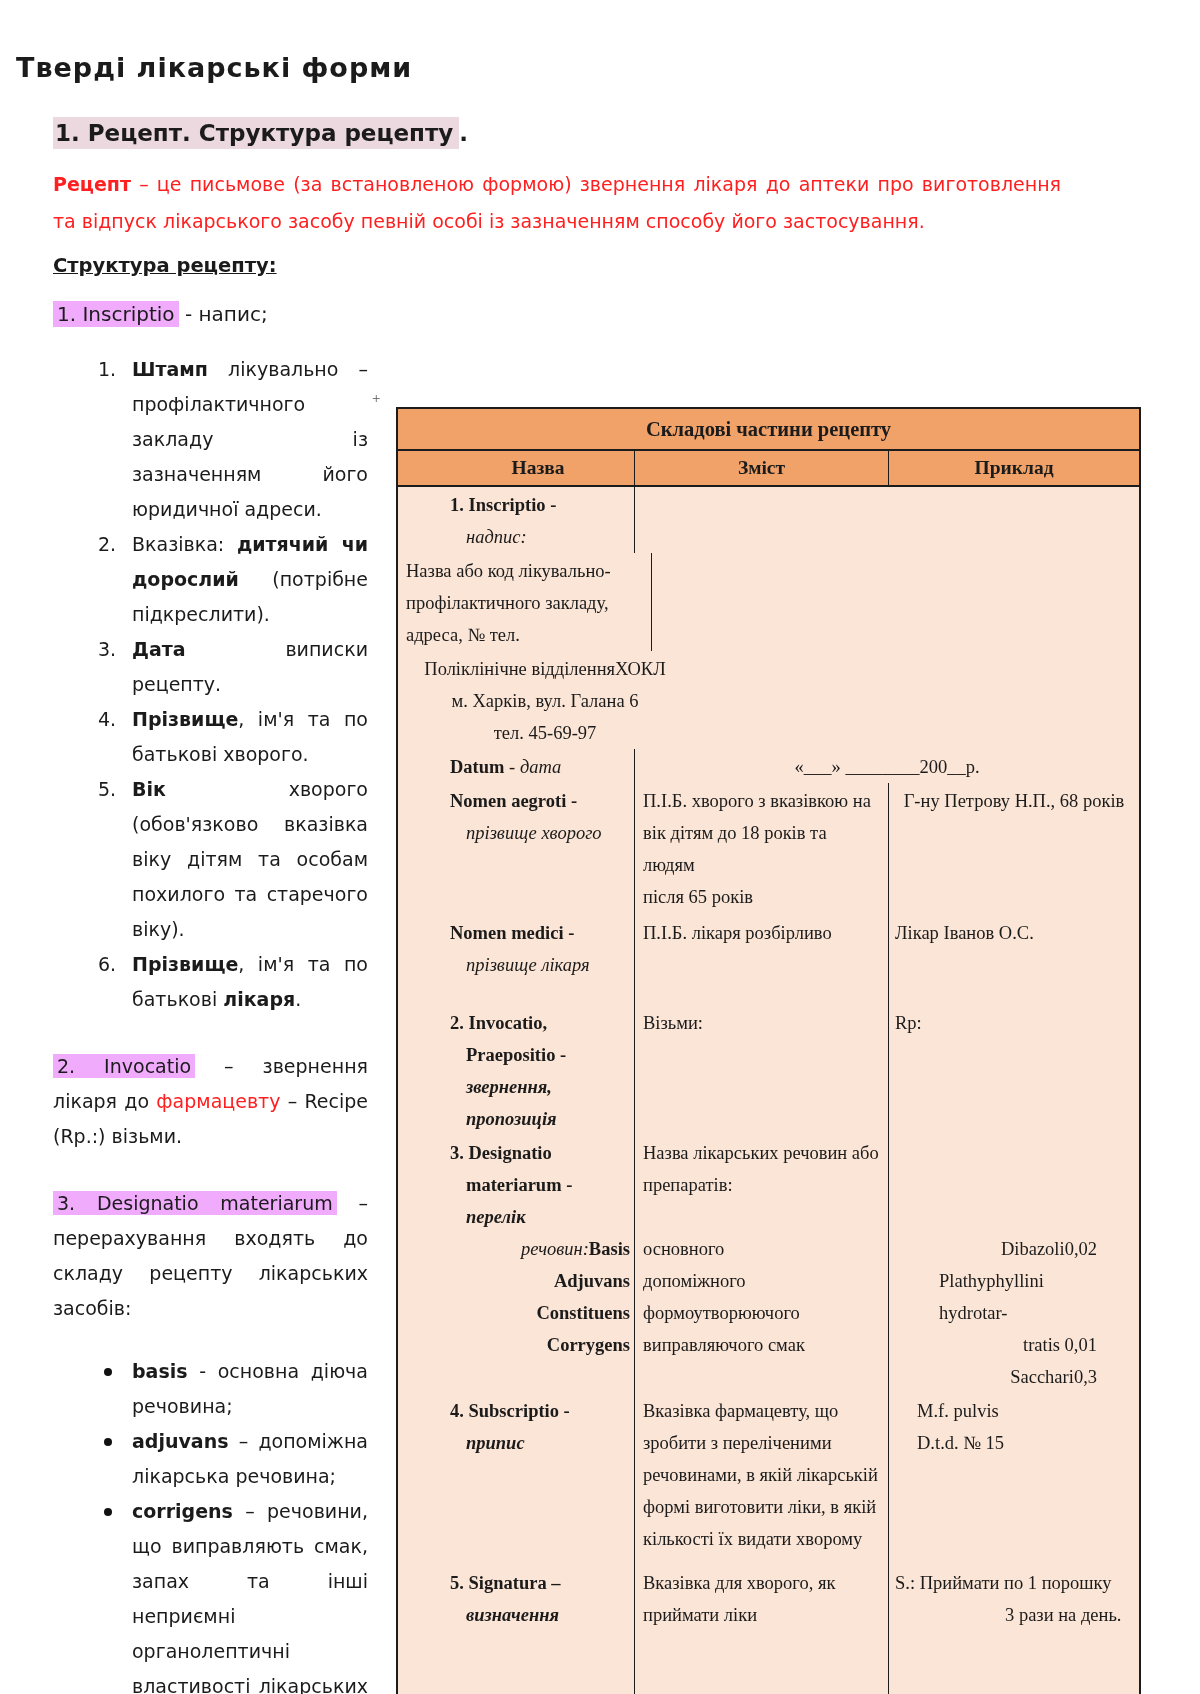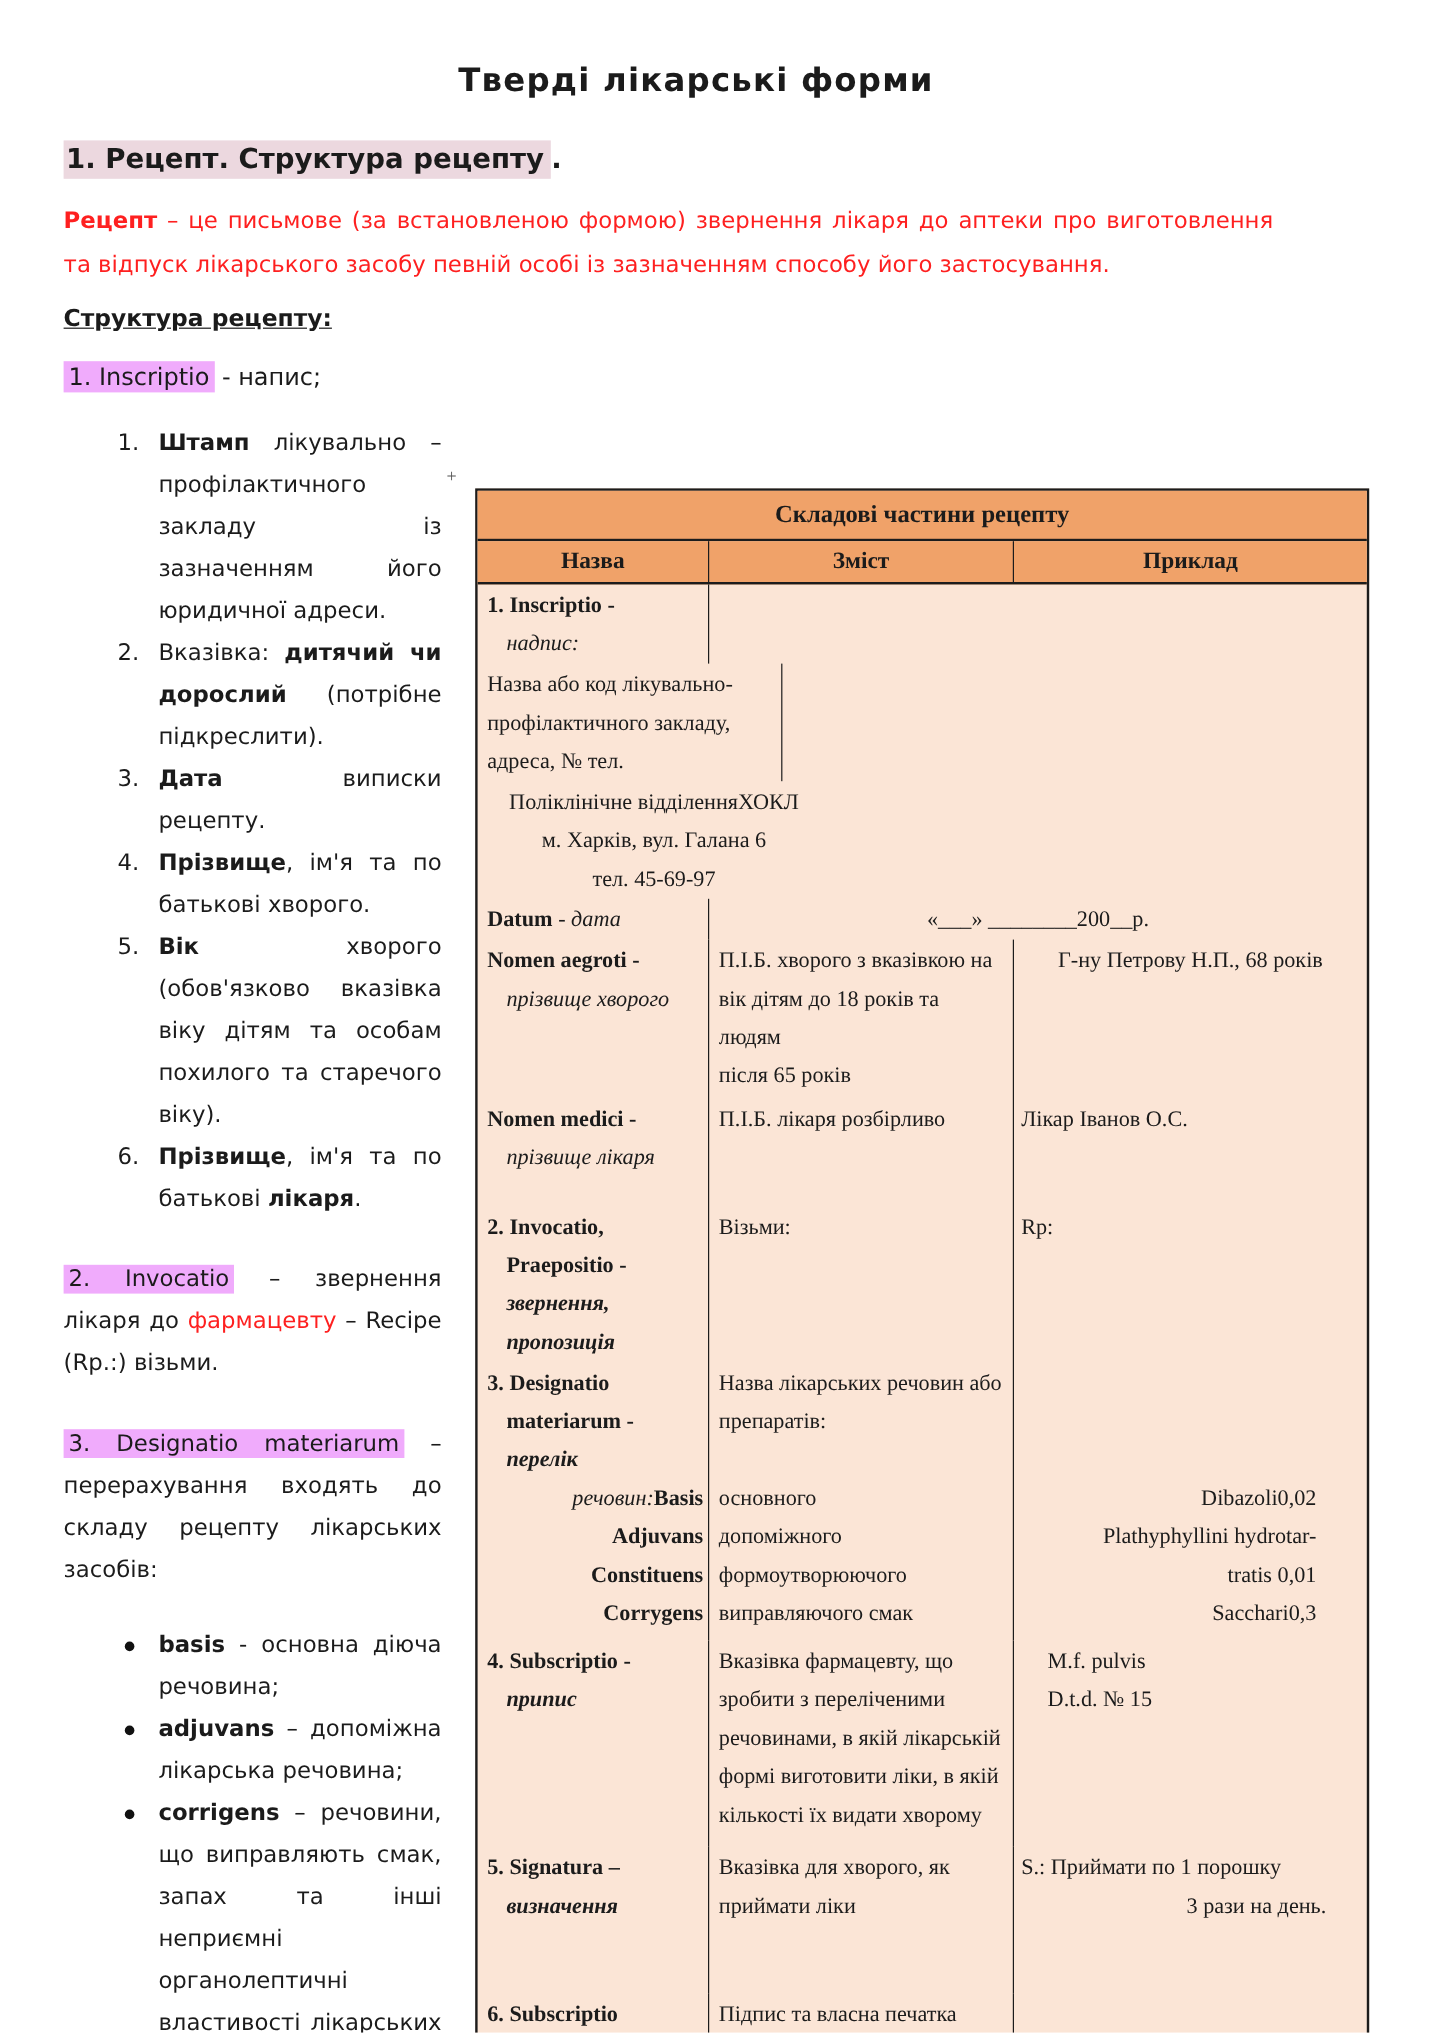--- a/index.html
+++ b/index.html
@@ -7,22 +7,22 @@
         font-family:"DejaVu Sans",sans-serif;color:#1b1b1b;}
 
   
   .b{font-weight:bold;}
   .i{font-style:italic;}
   .bi{font-weight:bold;font-style:italic;}
   .red{color:#fe2020;}
   .hl{background:#f0abfc;padding:1px 4px;}
 
   
-  .doc-title{position:absolute;top:52px;left:0;width:1160px;text-align:center;
-             font-size:27px;font-weight:bold;letter-spacing:1px;}
+  .doc-title{position:absolute;top:52px;left:0;width:1160px;
+             font-size:27px;font-weight:bold;letter-spacing:1px;padding-left:16px;}
   .sec-heading{position:absolute;top:120px;left:53px;font-size:23px;font-weight:bold;}
   .sec-heading .hl-pink{background:#ecd8df;padding:3px 6px 3px 2px;}
   .def-para{position:absolute;top:166px;left:53px;width:1008px;font-size:19px;
             line-height:37px;text-align:justify;color:#fe2020;}
   .struct-label{position:absolute;top:254px;left:53px;font-size:19.5px;font-weight:bold;
                 text-decoration:underline;}
   .insc-line{position:absolute;top:302px;left:53px;font-size:20px;}
 
   
   .leftcol{position:absolute;top:352px;left:53px;width:315px;font-size:19px;line-height:35px;}
@@ -42,21 +42,21 @@
                font-family:"Liberation Serif",serif;}
 
   
   .rx-table{position:absolute;top:407px;left:396px;width:741px;
             font-family:"Liberation Serif","DejaVu Serif",serif;font-size:18.5px;
             border:2px solid #1c1c1c;background:#fbe5d6;}
   .rx-caption{height:40px;line-height:40px;text-align:center;font-weight:bold;font-size:20.5px;
               background:#f0a269;border-bottom:2px solid #1c1c1c;}
   .rx-head{display:flex;background:#f0a269;border-bottom:2px solid #1c1c1c;}
   .rx-head .hcell{height:34px;line-height:34px;text-align:center;font-weight:bold;font-size:19.5px;}
-  .c1{width:193px;box-sizing:border-box;}
+  .c1{width:193px;box-sizing:border-box;margin-left:44px;}
   .c2{width:254px;box-sizing:border-box;}
   .c3{width:294px;box-sizing:border-box;flex:1;}
   .vline{border-right:1.6px solid #1c1c1c;}
 
   .tgroup{display:flex;}
   .tcell{padding-top:2px;line-height:32px;}
   .name-cell{padding-left:8px;padding-right:4px;}
   .content-cell{padding-left:8px;padding-right:6px;}
   .example-cell{padding-left:6px;padding-right:6px;}
   .tl{min-height:32px;}
@@ -281,21 +281,21 @@
           <div class="tcell name-cell c1 vline">
             <div class="tl"><span class="b">5. Signatura –</span></div>
             <div class="tl ind1"><span class="bi">визначення</span></div>
           </div>
           <div class="tcell content-cell c2 vline">
             <div class="tl"><span>Вказівка для хворого, як</span></div>
             <div class="tl"><span>приймати  ліки</span></div>
           </div>
           <div class="tcell example-cell c3">
             <div class="tl"><span>S.: Приймати по 1 порошку</span></div>
-            <div class="tl ind2" style="padding-left: 110px; text-align: center;"><span>3 рази на день.</span></div>
+            <div class="tl ind2" style="padding-left: 110px;"><span>3 рази на день.</span></div>
           </div>
         </div>
         <div class="tgroup grp-9">
           <div class="tcell name-cell c1 vline">
             <div class="tl"><span class="b">6. Subscriptio</span></div>
             <div class="tl ind1"><span class="b">basis</span></div>
           </div>
           <div class="tcell content-cell c2 vline">
             <div class="tl"><span>Підпис та власна печатка</span></div>
             <div class="tl"><span>лікаря</span></div>

